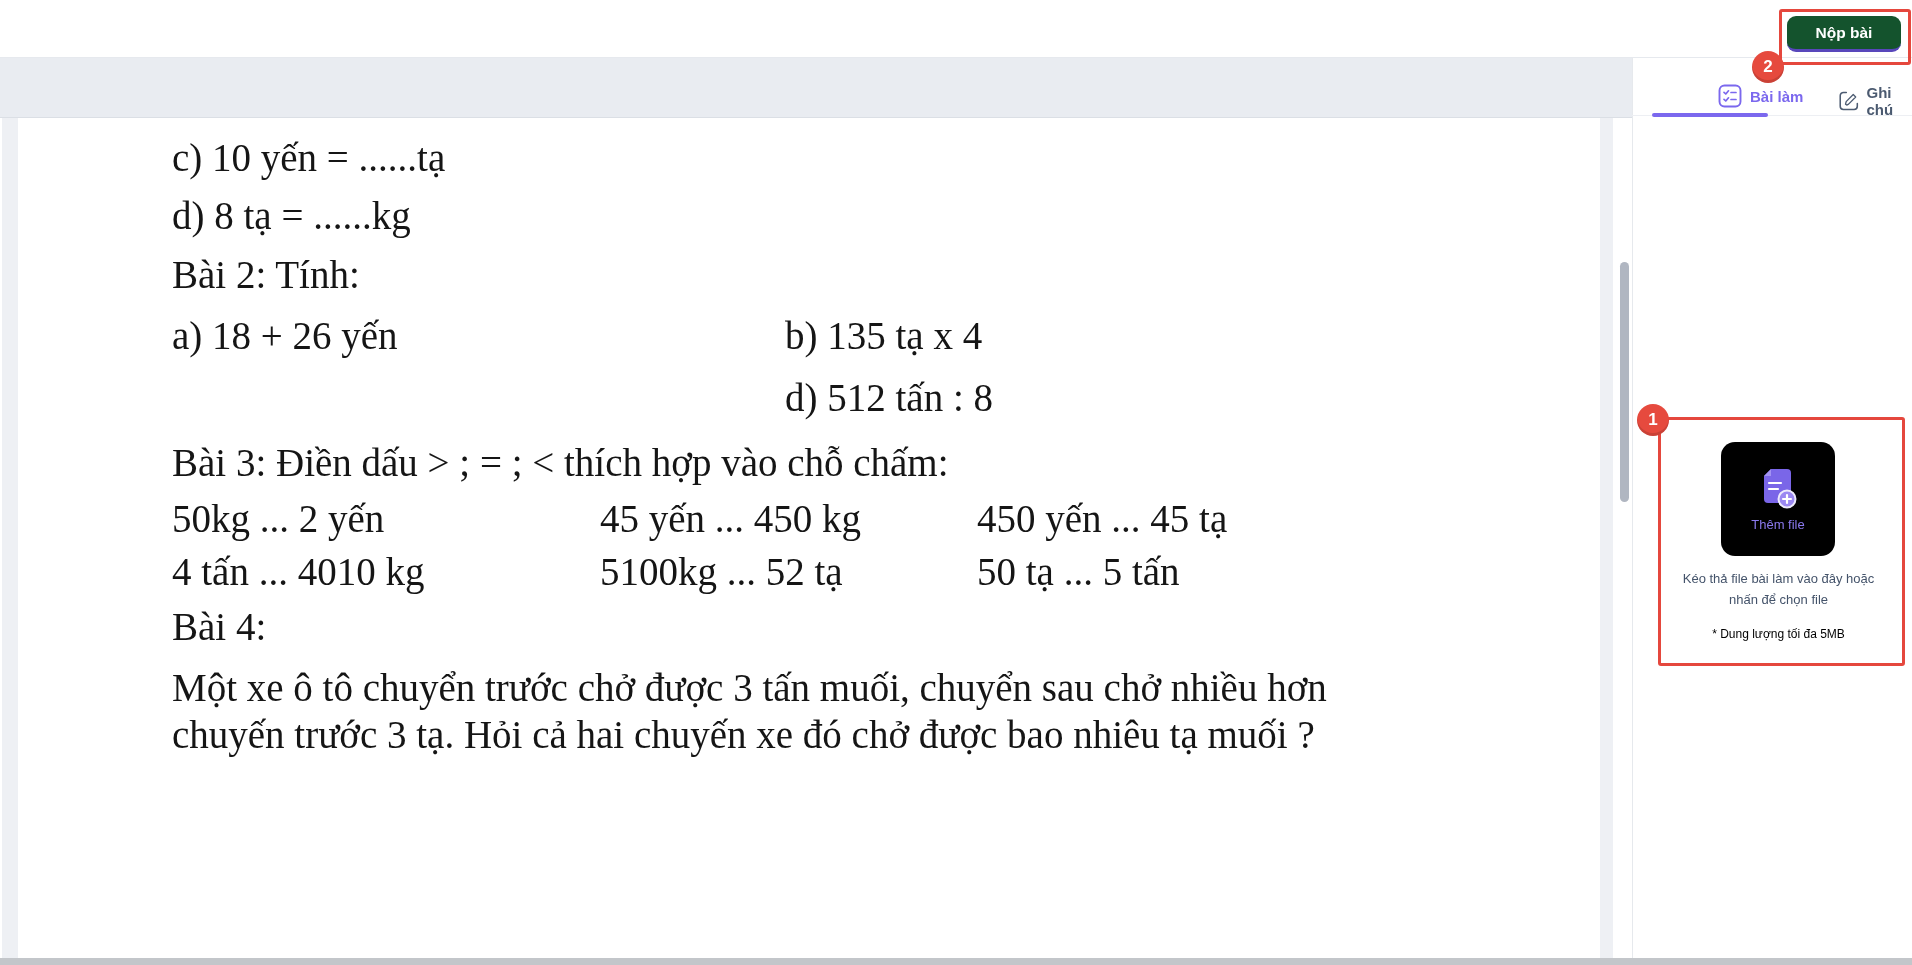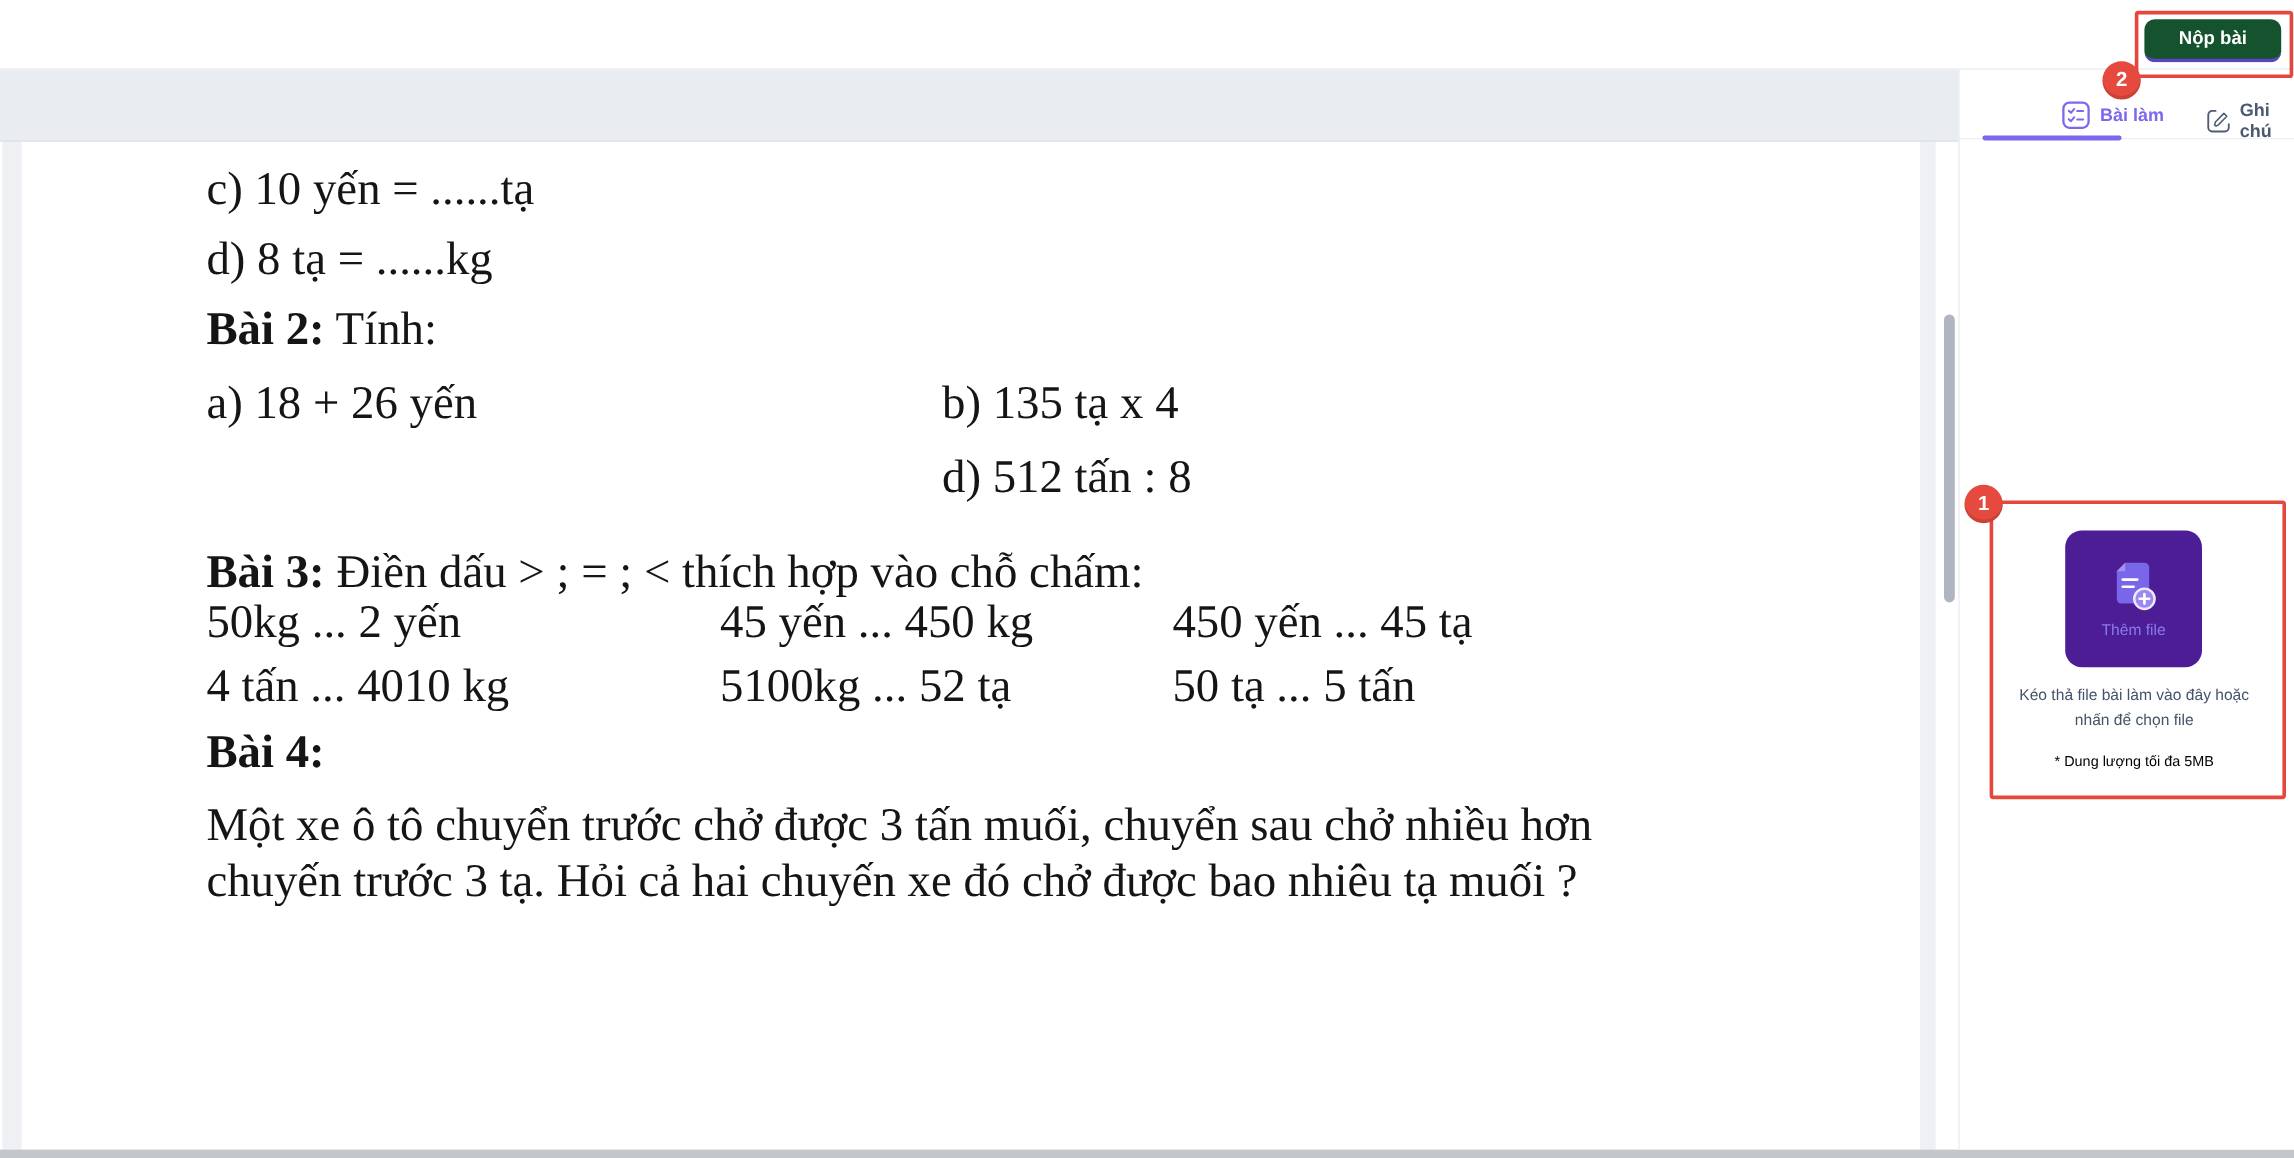--- a/index.html
+++ b/index.html
@@ -34,33 +34,33 @@
   .tb-icon{top:76px;cursor:pointer;}
   
   #viewer{left:0;top:117px;width:1632px;height:841px;background:#ffffff;}
   .gutter{top:117px;height:841px;background:#eef0f4;}
   #scroll-thumb{left:1620px;top:262px;width:9px;height:240px;background:#b0b6c1;border-radius:4.5px;cursor:pointer;}
   #bottom-strip{left:0;top:958px;width:1912px;height:7px;background:#c3c6ca;}
   
   .doc-row{position:absolute;left:0;width:1632px;height:46px;}
   .doc-seg{position:absolute;font-family:"Liberation Serif","DejaVu Serif",serif;font-size:39px;color:#151515;
            white-space:pre;line-height:46px;margin-top:18px;}
-  .doc-bold{font-weight:700;}
+  .doc-bold{font-weight:400;}
   
   #sidebar{left:1632px;top:57px;width:280px;height:901px;background:#ffffff;border-left:1px solid #e6e9ed;box-sizing:border-box;}
   #tab-divider{left:1632px;top:115px;width:280px;height:1px;background:#edeff3;}
   #tab-underline{left:1652px;top:113px;width:116px;height:4px;background:#7b68ee;border-radius:2px;z-index:3;}
   .tab{position:absolute;top:84px;display:flex;align-items:center;gap:8px;cursor:pointer;z-index:3;padding-left:44px;}
   .tab .lbl{font-size:15px;font-weight:600;}
   #tab-work{left:1674px;}
   #tab-work .lbl{color:#7b68ee;}
   #tab-notes{left:1795px;}
   #tab-notes .lbl{color:#4b5a70;}
   #upload-annot{left:1658px;top:417px;width:241px;height:243px;}
-  #upload-tile{left:1721px;top:442px;width:114px;height:114px;background:#4c1d95;border-radius:14px;cursor:pointer;
+  #upload-tile{left:1721px;top:442px;width:114px;height:114px;background:#000000;border-radius:14px;cursor:pointer;
                display:flex;flex-direction:column;align-items:center;justify-content:center;gap:7px;z-index:7;}
   #upload-tile .lbl{font-size:13px;color:#8a79ee;}
   .hint{left:1646px;width:265px;text-align:center;font-size:13px;color:#44536a;line-height:21px;}
   #hint1{top:568px;} #hint2{top:589px;}
   #size-note{left:1646px;top:627px;width:265px;text-align:center;font-size:12px;color:#000000;}
   svg{display:block;}
 </style>
 </head>
 <body>
 
@@ -148,21 +148,21 @@
   <div class="doc-row" style="top:234px;">
     <span class="doc-seg" style="left:172px;"><b class="doc-bold">Bài 2:</b><span> Tính:</span></span>
   </div>
   <div class="doc-row" style="top:295px;">
     <span class="doc-seg" style="left:172px;">a) 18 + 26 yến</span>
     <span class="doc-seg" style="left:785px;">b) 135 tạ x 4</span>
   </div>
   <div class="doc-row" style="top:357px;">
     <span class="doc-seg" style="left:785px;">d) 512 tấn : 8</span>
   </div>
-  <div class="doc-row" style="top:436px;">
+  <div class="doc-row" style="top:422px;">
     <span class="doc-seg" style="left:172px;"><b class="doc-bold">Bài 3:</b><span> Điền dấu &gt; ; = ; &lt; thích hợp vào chỗ chấm:</span></span>
   </div>
   <div class="doc-row" style="top:478px;">
     <span class="doc-seg" style="left:172px;">50kg ... 2 yến</span>
     <span class="doc-seg" style="left:600px;">45 yến ... 450 kg</span>
     <span class="doc-seg" style="left:977px;">450 yến ... 45 tạ</span>
   </div>
   <div class="doc-row" style="top:531px;">
     <span class="doc-seg" style="left:172px;">4 tấn ... 4010 kg</span>
     <span class="doc-seg" style="left:600px;">5100kg ... 52 tạ</span>

